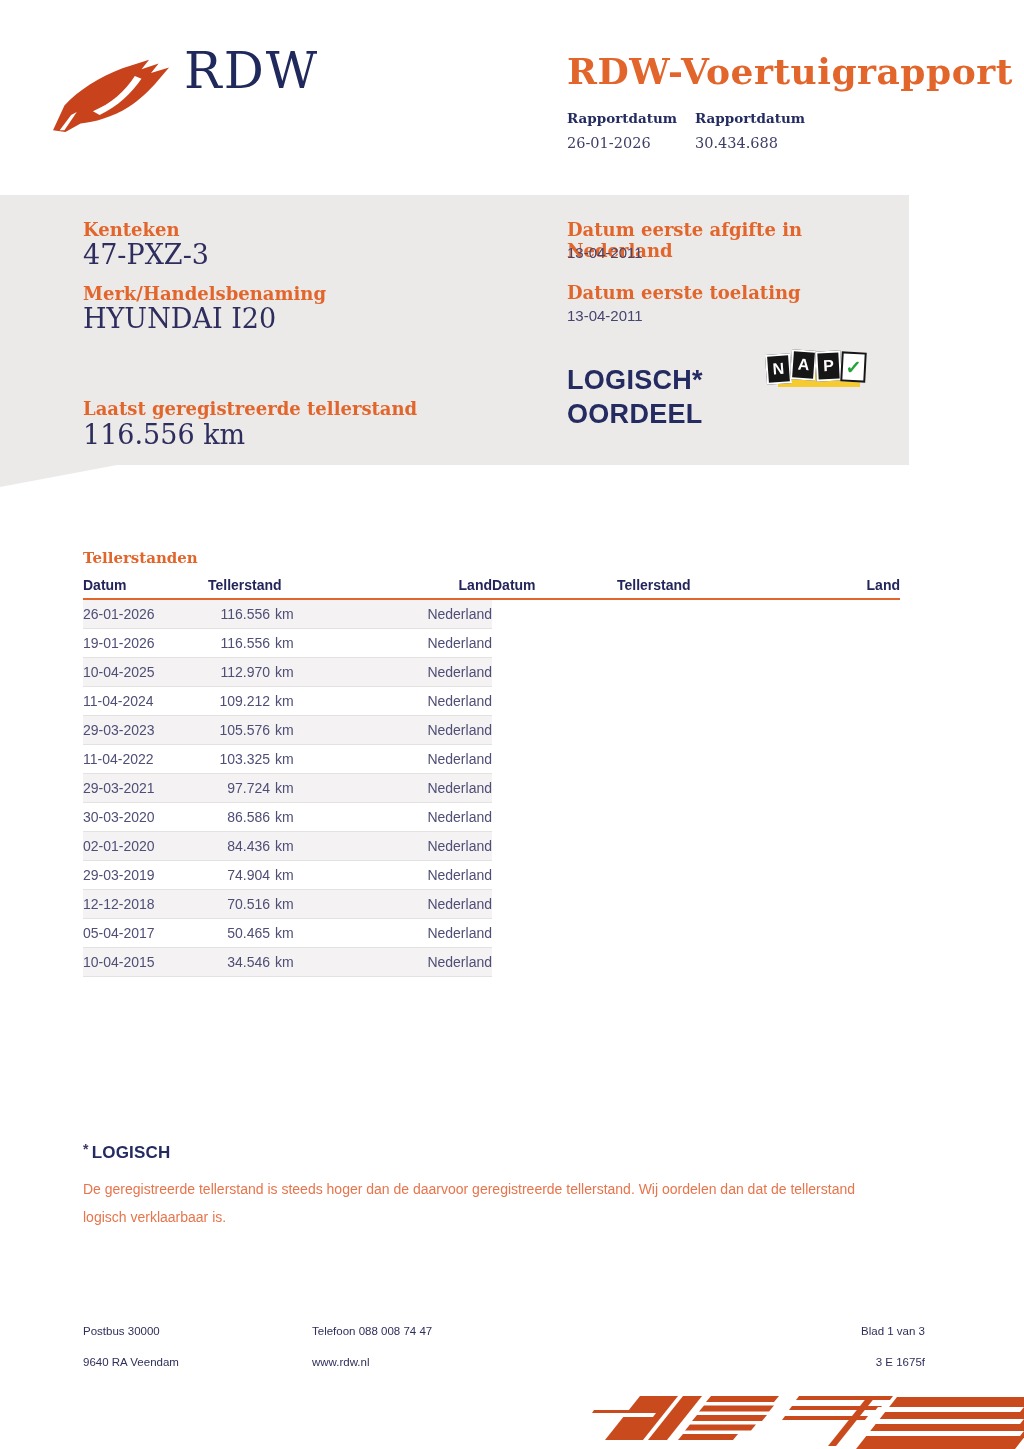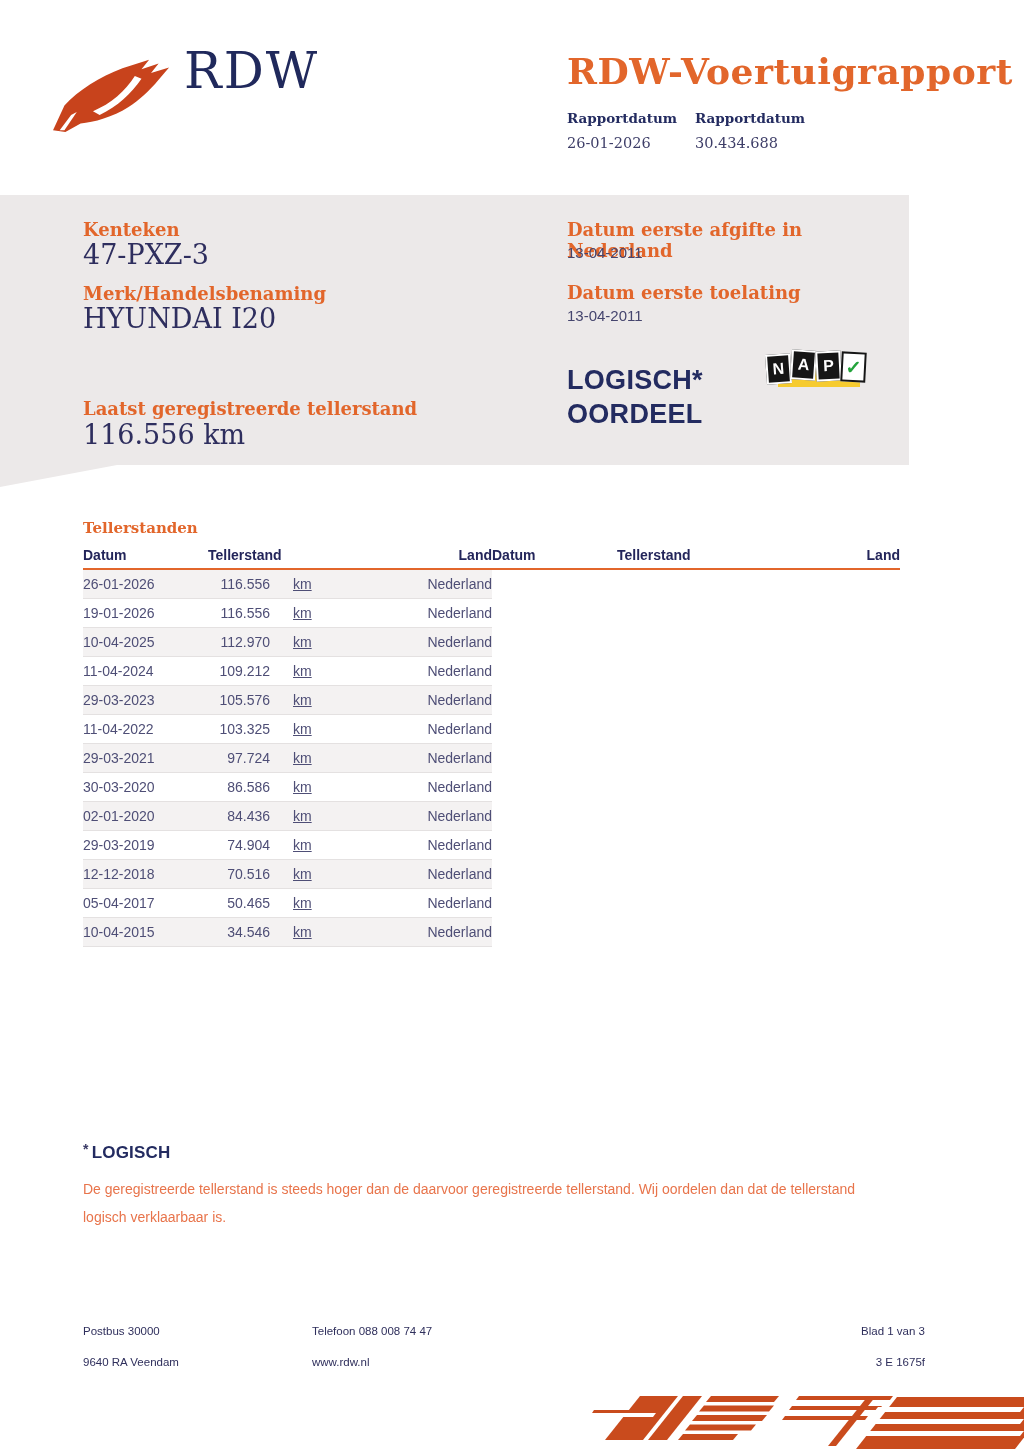--- a/index.html
+++ b/index.html
@@ -58,41 +58,41 @@
   }
   .nap-tile.t-n{transform:translateY(3px) rotate(-4deg);}
   .nap-tile.t-a{transform:translateY(-1px) rotate(4deg);}
   .nap-tile.t-p{transform:translateY(0px) rotate(-3deg);}
   .nap-tile.t-check{
     background:#ffffff;border:2px solid #161616;color:#23a33b;font-size:19px;
     transform:translateY(1px) rotate(3deg);
   }
 
   
-  .tables{left:83px;top:519px;width:844px;}
+  .tables{left:83px;top:549px;width:844px;}
   .section-title{
     font-family:"DejaVu Serif",serif;font-weight:bold;font-size:15px;color:#e2662b;
   }
   .tables-row{display:flex;margin-top:10px;}
   .ttable{width:409px;}
   .ttable.right{width:408px;}
   .thead{
     display:flex;font-weight:bold;font-size:14px;color:#23255a;
     padding-bottom:5px;border-bottom:2px solid #e2662b;
   }
   .c-datum{width:125px;}
   .c-teller{width:150px;}
   .c-land{flex:1;text-align:right;}
   .trow{
     display:flex;height:28px;align-items:center;font-size:14px;color:#4e4e76;
     border-bottom:1px solid #e4e1e1;
   }
   .trow:nth-child(odd){background:#f4f2f2;}
   .km-num{display:inline-block;width:62px;text-align:right;}
-  .km-unit{margin-left:23px;text-decoration:underline;}
+  .km-unit{margin-left:5px;}
 
   
   .footnote{left:83px;top:1141px;width:792px;}
   .footnote-head{font-size:17px;font-weight:800;color:#232b60;letter-spacing:.2px;}
   .footnote-star{font-size:14px;vertical-align:4px;margin-right:3px;color:#3a3a66;}
   .footnote-body{margin-top:12px;font-size:14px;line-height:28px;color:#e8744b;}
 
   
   .footer-col{font-size:11.5px;color:#2f2f5c;}
   .footer-line{margin-bottom:19px;}

